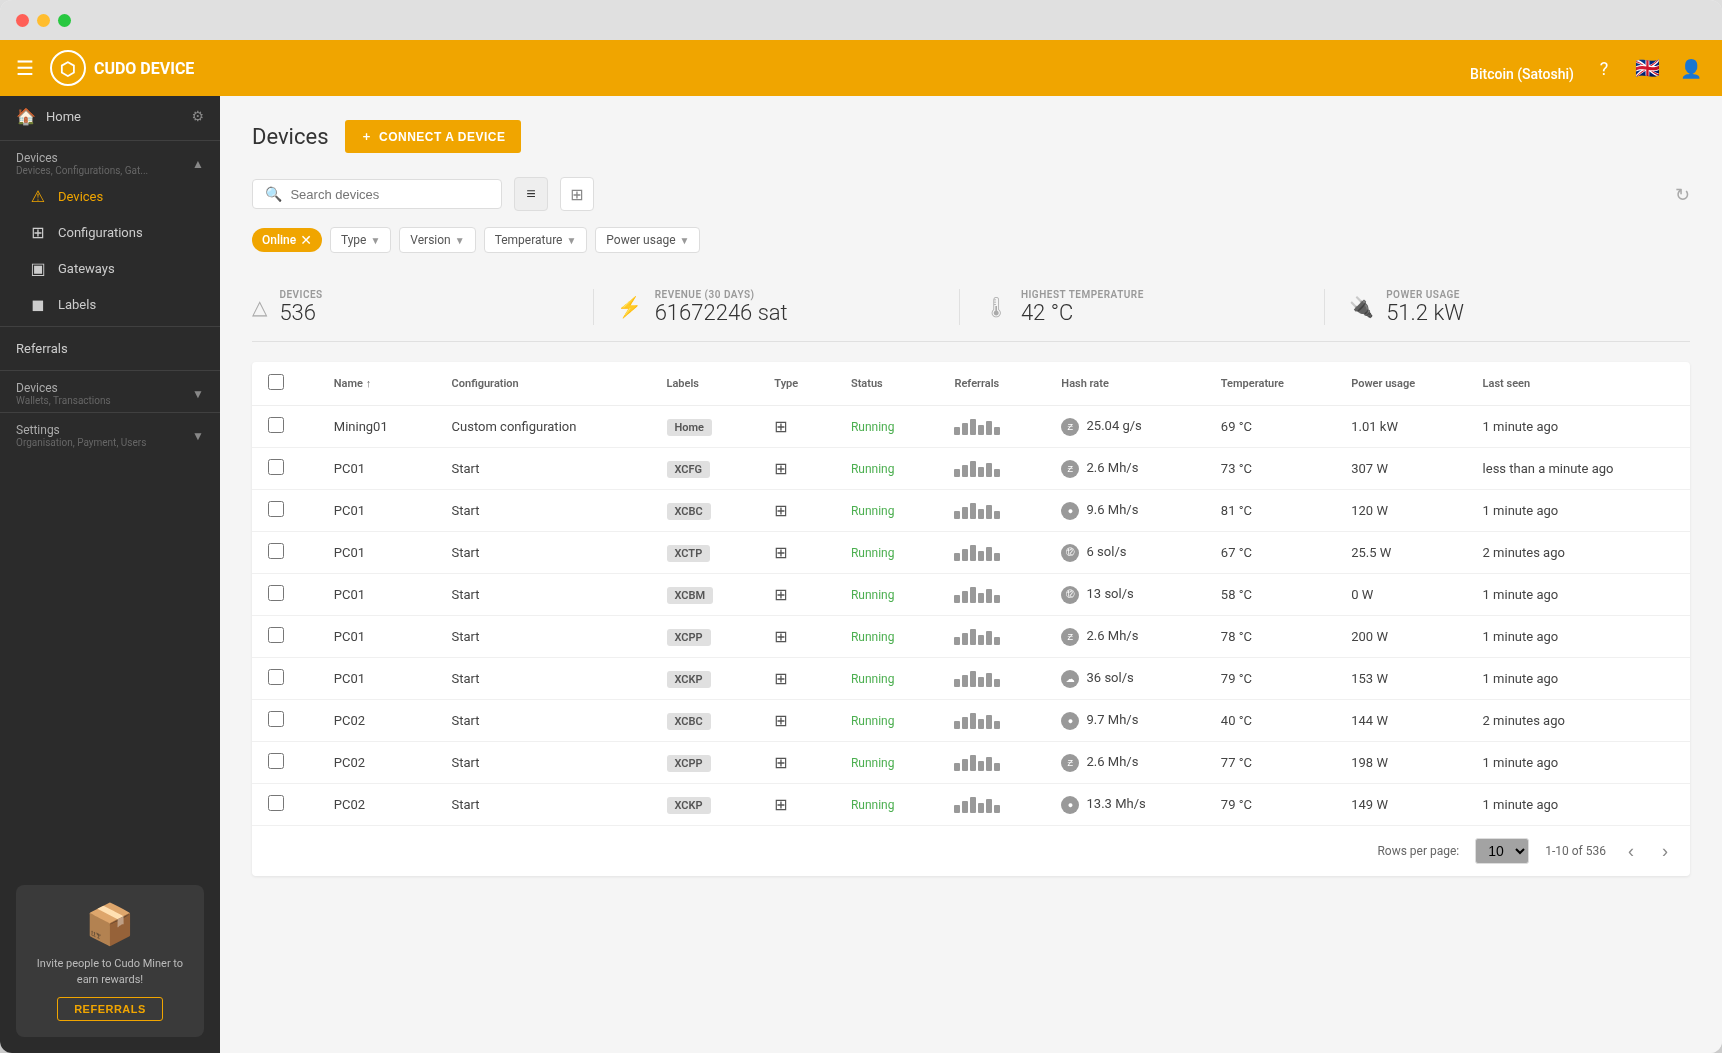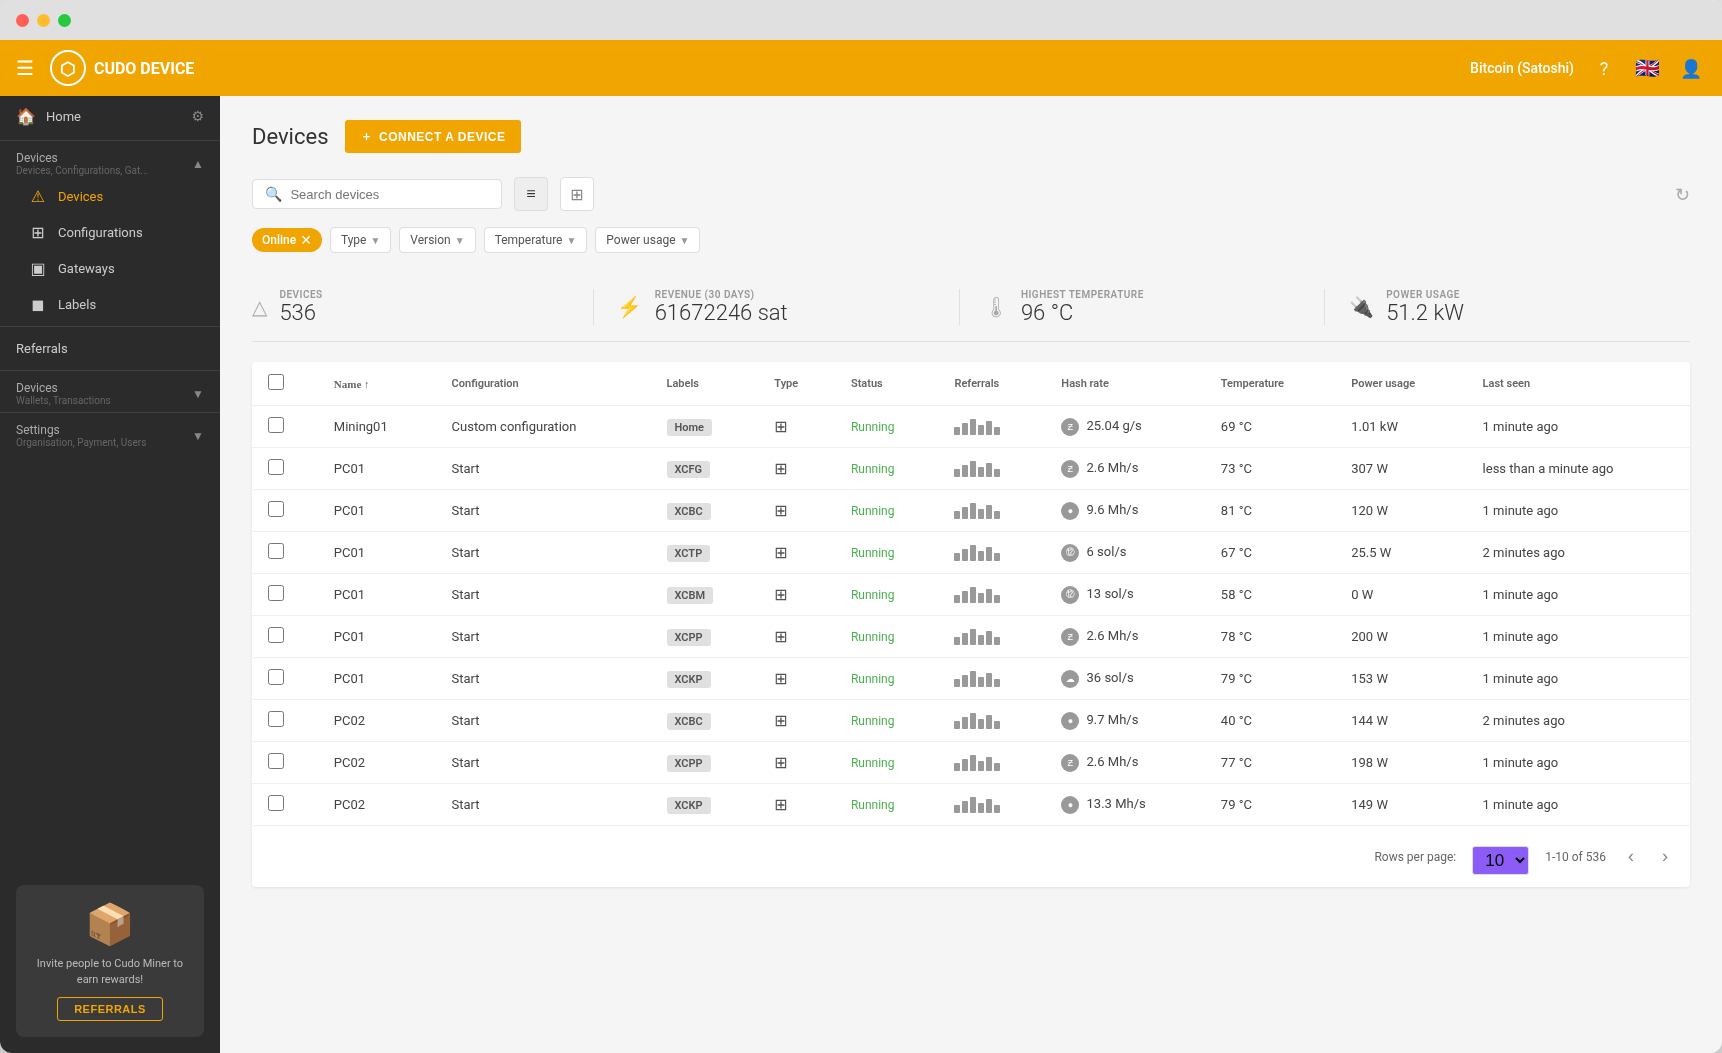--- a/index.html
+++ b/index.html
@@ -13,21 +13,21 @@
     .dot-red { background: #ff5f57; }
     .dot-yellow { background: #ffbd2e; }
     .dot-green { background: #28c840; }
 
     
     .topnav { height: 56px; background: #f0a500; display: flex; align-items: center; padding: 0 16px; justify-content: space-between; }
     .topnav-left { display: flex; align-items: center; gap: 16px; }
     .hamburger { color: white; font-size: 20px; cursor: pointer; }
     .logo { display: flex; align-items: center; gap: 8px; color: white; font-weight: bold; font-size: 16px; }
     .logo-icon { width: 36px; height: 36px; border: 2px solid white; border-radius: 50%; display: flex; align-items: center; justify-content: center; font-size: 18px; color: white; }
-    .topnav-right { display: flex; align-items: center; gap: 16px; color: white; }
+    .topnav-right { display: flex; align-items: flex-end; gap: 16px; color: white; }
     .currency-label { font-size: 14px; color: white; font-weight: 500; }
     .nav-icon { color: white; font-size: 18px; cursor: pointer; width: 28px; height: 28px; display: flex; align-items: center; justify-content: center; border-radius: 50%; }
     .flag { font-size: 20px; }
 
     
     .main-layout { display: flex; height: calc(1053px - 96px); }
 
     
     .sidebar { width: 220px; background: #2b2b2b; color: #ccc; display: flex; flex-direction: column; overflow-y: auto; }
     .sidebar-item { display: flex; align-items: center; gap: 10px; padding: 10px 16px; cursor: pointer; color: #ccc; font-size: 13px; }
@@ -83,37 +83,37 @@
     .stat-item:last-child { border-right: none; }
     .stat-icon { font-size: 20px; color: #aaa; }
     .stat-label { font-size: 10px; color: #999; text-transform: uppercase; letter-spacing: 0.5px; font-weight: 600; }
     .stat-value { font-size: 22px; font-weight: 300; color: #333; }
 
     
     .table-container { background: white; border-radius: 4px; box-shadow: 0 1px 3px rgba(0,0,0,0.08); }
     table { width: 100%; border-collapse: collapse; }
     thead tr { border-bottom: 1px solid #eee; }
     th { padding: 12px 16px; text-align: left; font-size: 11px; color: #666; font-weight: 600; text-transform: none; white-space: nowrap; }
-    th.sortable { cursor: pointer; font-family: Liberation Serif, serif; }
+    th.sortable { cursor: pointer; }
     td { padding: 11px 16px; font-size: 13px; color: #444; border-bottom: 1px solid #f0f0f0; vertical-align: middle; white-space: nowrap; }
     tr:last-child td { border-bottom: none; }
 
     .checkbox { width: 16px; height: 16px; cursor: pointer; }
     .label-chip { background: #e0e0e0; color: #555; padding: 2px 8px; border-radius: 3px; font-size: 11px; font-weight: 600; }
     .status-running { color: #4caf50; font-size: 12px; }
     .hardware-bars { display: flex; gap: 2px; align-items: flex-end; }
     .bar { width: 6px; background: #999; border-radius: 1px; }
     .hash-icon { width: 18px; height: 18px; border-radius: 50%; background: #888; color: white; font-size: 9px; display: inline-flex; align-items: center; justify-content: center; margin-right: 4px; vertical-align: middle; }
     .hash-z { background: #999; }
     .os-icon { font-size: 16px; color: #555; }
 
     
     .pagination { display: flex; align-items: center; justify-content: flex-end; gap: 16px; padding: 12px 16px; border-top: 1px solid #f0f0f0; }
     .rows-label { font-size: 12px; color: #666; }
-    .rows-select { border: 1px solid #ddd; background: #8b5cf6; padding: 3px 8px; font-size: 17px; border-radius: 3px; cursor: pointer; margin-top: 8px; }
+    .rows-select { border: 1px solid #ddd; background: #a3a3a3; padding: 3px 8px; font-size: 14px; border-radius: 3px; cursor: pointer; }
     .page-info { font-size: 12px; color: #666; }
     .page-btn { background: none; border: none; font-size: 18px; color: #888; cursor: pointer; padding: 2px 6px; }
     .page-btn:disabled { color: #ccc; }
   </style>
 </head>
 <body>
 
 <div class="window">
 
   <div class="titlebar">
@@ -264,21 +264,21 @@
             <span class="stat-icon">⚡</span>
             <div>
               <div class="stat-label">REVENUE (30 DAYS)</div>
               <div class="stat-value">61672246 sat</div>
             </div>
           </div>
           <div class="stat-item">
             <span class="stat-icon">🌡</span>
             <div>
               <div class="stat-label">HIGHEST TEMPERATURE</div>
-              <div class="stat-value">96 °C</div>
+              <div class="stat-value">42 °C</div>
             </div>
           </div>
           <div class="stat-item">
             <span class="stat-icon">🔌</span>
             <div>
               <div class="stat-label">POWER USAGE</div>
               <div class="stat-value">51.2 kW</div>
             </div>
           </div>
         </div>

